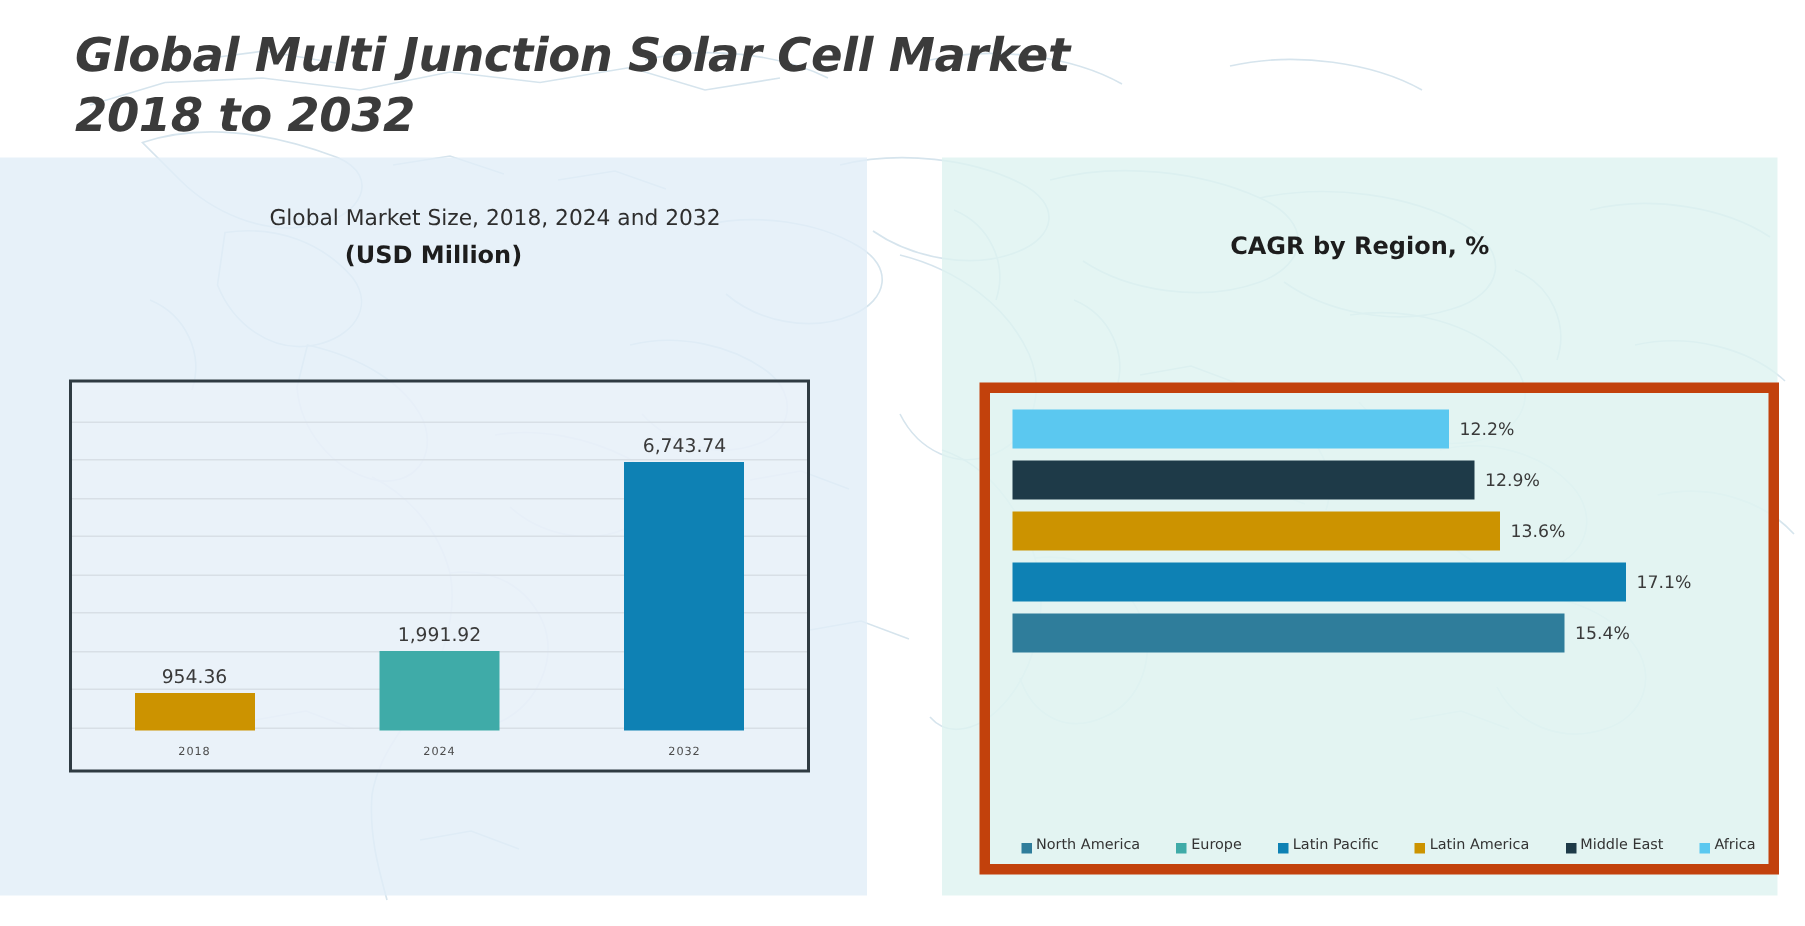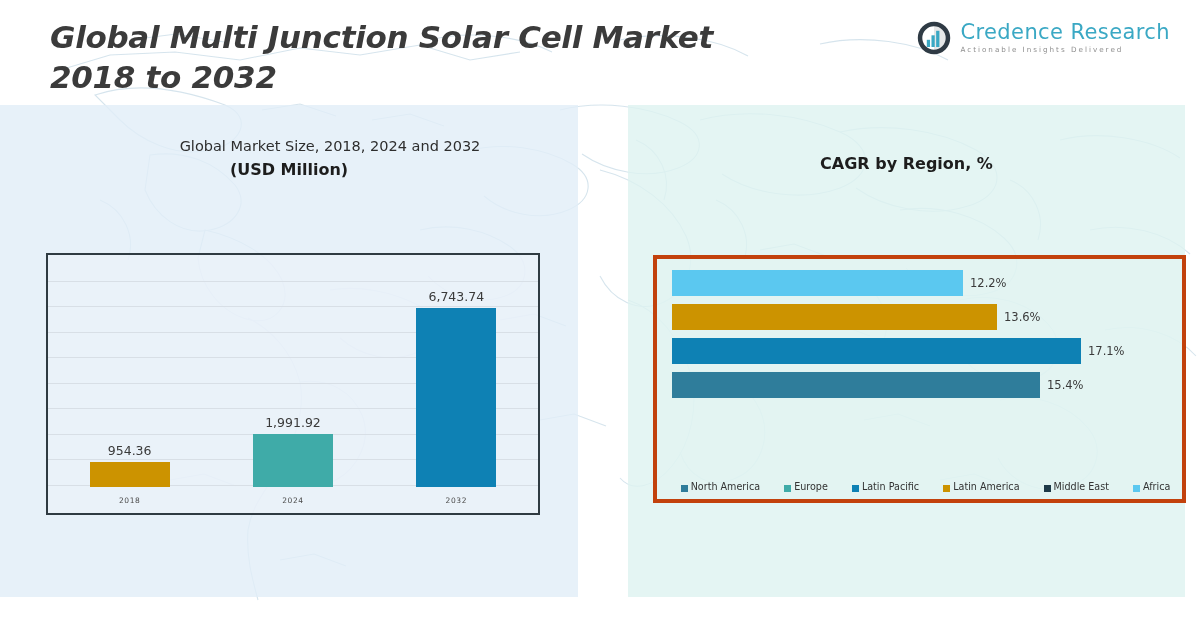--- a/index.html
+++ b/index.html
@@ -83,22 +83,22 @@
     font-size:12.5px;color:#3a3a3a;margin-bottom:4px;white-space:nowrap;
   }
   .vbar-cat{
     position:absolute;bottom:8px;width:33.33%;text-align:center;
     font-family:"DejaVu Sans", sans-serif;font-size:7.5px;color:#4c4c4c;
     letter-spacing:0.6px;
   }
 
   
   #chart-right{
-    position:absolute;left:653px;top:255px;width:533px;height:248px;
-    border:4px solid #c2410c;background:rgba(226,244,242,0.45);
+    position:absolute;left:653px;top:255px;width:533px;height:328px;
+    border:7px solid #c2410c;background:rgba(226,244,242,0.45);
     z-index:3;box-sizing:border-box;
   }
   #plot-right{position:absolute;left:15px;top:11px;width:505px;height:205px;}
   .hbar-row{position:relative;height:26px;margin-bottom:8px;display:flex;align-items:center;}
   .hbar{height:26px;}
   .hbar-value{
     font-family:"DejaVu Sans", sans-serif;
     font-size:11.5px;color:#3a3a3a;margin-left:7px;white-space:nowrap;
   }
   #legend{
@@ -160,33 +160,20 @@
   </g>
 </svg>
 
 <div class="panel" id="panel-left"></div>
 <div class="panel" id="panel-right"></div>
 
 <div id="header">
   <div id="main-title">Global Multi Junction Solar Cell Market
 2018 to 2032</div>
 
-  <div id="logo">
-    <svg id="logo-mark" viewBox="0 0 40 40">
-      <path d="M20 2 a18 18 0 1 0 0 36 a18 18 0 1 0 0 -36 Z M20 7 a13 13 0 1 1 0 26 a13 13 0 1 1 0 -26 Z" fill="#2f3b45"></path>
-      <path d="M20 2 a18 18 0 0 1 0 36 Z" fill="#2f3b45" opacity="0.12"></path>
-      <rect x="12" y="22" width="3.6" height="8" fill="#3aa8c4"></rect>
-      <rect x="17.2" y="17" width="3.6" height="13" fill="#3aa8c4"></rect>
-      <rect x="22.4" y="12" width="3.6" height="18" fill="#3aa8c4"></rect>
-    </svg>
-    <div id="logo-text-wrap">
-      <div id="logo-name">Credence Research</div>
-      <div id="logo-tagline">Actionable Insights Delivered</div>
-    </div>
-  </div>
 </div>
 
 <div class="sec-title-1" id="left-sub1">Global Market Size, 2018, 2024 and 2032</div>
 <div class="sec-title-2" id="left-sub2">(USD Million)</div>
 <div class="sec-title-2" id="right-title">CAGR by Region, %</div>
 
 <div id="chart-left">
   <div id="plot-left">
       <div class="gridline" style="top: 25.5px;"></div>
       <div class="gridline" style="top: 51px;"></div>
@@ -215,20 +202,24 @@
     </div>
 </div>
 
 <div id="chart-right">
   <div id="plot-right">
       <div class="hbar-row">
         <div class="hbar" style="width: 291px; background: rgb(91, 200, 240);"></div>
         <div class="hbar-value">12.2%</div>
       </div>
       <div class="hbar-row">
+        <div class="hbar" style="width: 308px; background: rgb(30, 58, 72);"></div>
+        <div class="hbar-value">12.9%</div>
+      </div>
+      <div class="hbar-row">
         <div class="hbar" style="width: 325px; background: rgb(204, 147, 0);"></div>
         <div class="hbar-value">13.6%</div>
       </div>
       <div class="hbar-row">
         <div class="hbar" style="width: 409px; background: rgb(14, 129, 180);"></div>
         <div class="hbar-value">17.1%</div>
       </div>
       <div class="hbar-row">
         <div class="hbar" style="width: 368px; background: rgb(47, 125, 155);"></div>
         <div class="hbar-value">15.4%</div>

